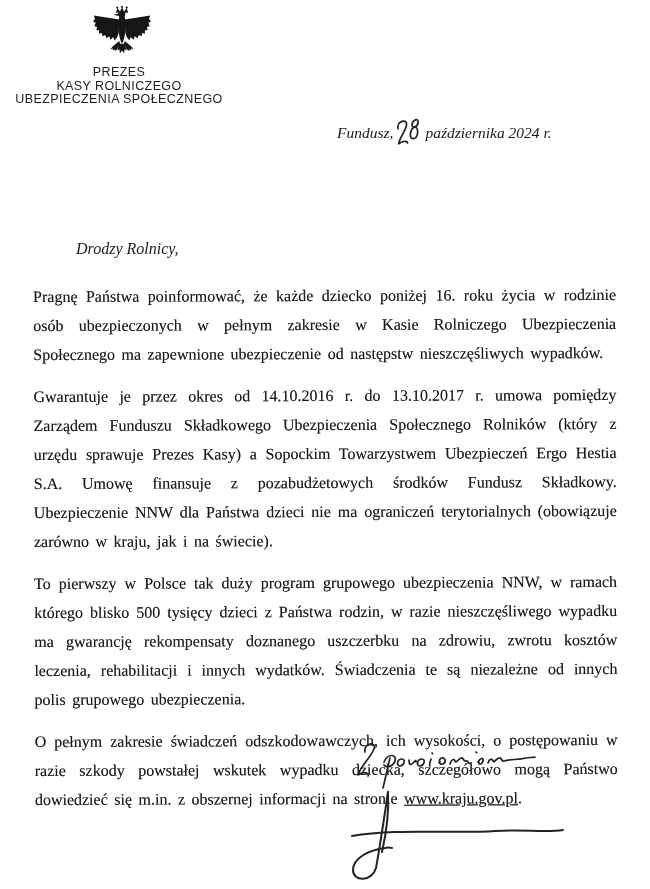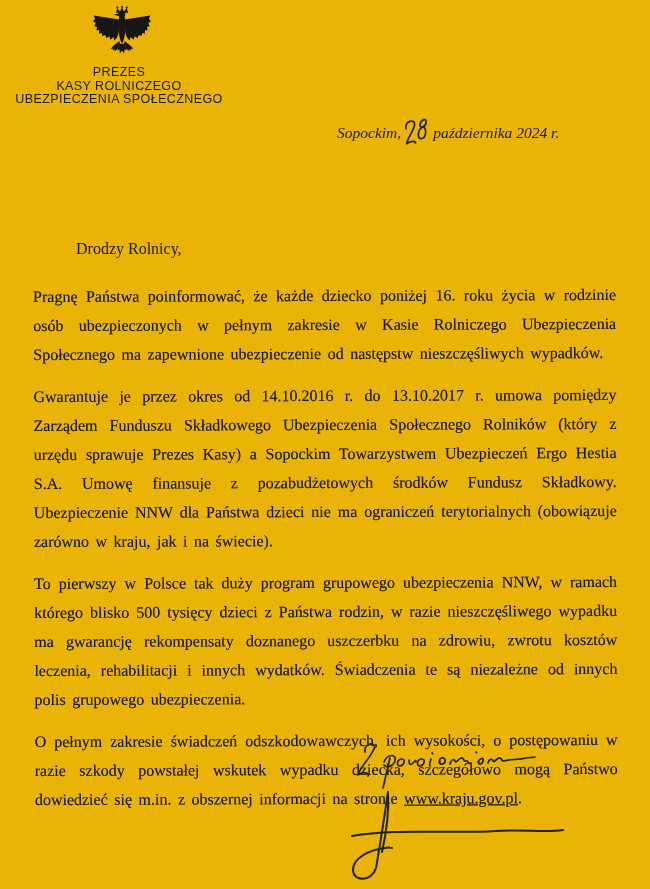--- a/index.html
+++ b/index.html
@@ -1,21 +1,21 @@
 <!DOCTYPE html>
 <html lang="pl"><head>
 <meta charset="utf-8">
 <style>
   html, body { margin: 0; padding: 0; background: #e8e8e8; }
   .page {
     position: relative;
     width: 650px;
     height: 889px;
     margin: 0 auto;
-    background: #eab308;
+    background: #ffffff;
     overflow: hidden;
     font-family: "Liberation Serif", serif;
     color: #1b1b1b;
   }
   
   .emblem {
     position: absolute;
     left: 84px;
     top: 6px;
     width: 76px;
@@ -55,20 +55,21 @@
   .dateline .day-svg {
     width: 30px;
     height: 30px;
     margin: -7px 1px 0 1px;
   }
   
   .salutation {
     position: absolute;
     left: 76px;
     top: 240px;
+    font-style: italic;
     font-size: 16px;
   }
   .letter-body {
     position: absolute;
     left: 34px;
     top: 281px;
     width: 583px;
     font-size: 16px;
     line-height: 29px;
     text-align: justify;
@@ -136,21 +137,21 @@
   </svg>
 
   <div class="office-title">
     <div>PREZES</div>
     <div>KASY ROLNICZEGO</div>
     <div>UBEZPIECZENIA SPOŁECZNEGO</div>
   </div>
 
 
   <div class="dateline">
-    <span>Sopockim,</span>
+    <span>Fundusz,</span>
     <svg class="day-svg" viewBox="0 0 34 34" aria-label="28">
       <g class="stroke" transform="rotate(-6 17 17)">
         <path d="M5 12 C4 3 17 1 15 9 C13 16 5 23 4 29 C9 26 14 27 14 29"></path>
         <path d="M26 4 C20 6 20 13 24 12 C29 11 30 3 26 4"></path>
         <path d="M24 12 C18 14 16 25 21 25 C27 25 29 13 24 12"></path>
       </g>
     </svg>
     <span>października 2024 r.</span>
   </div>
 

